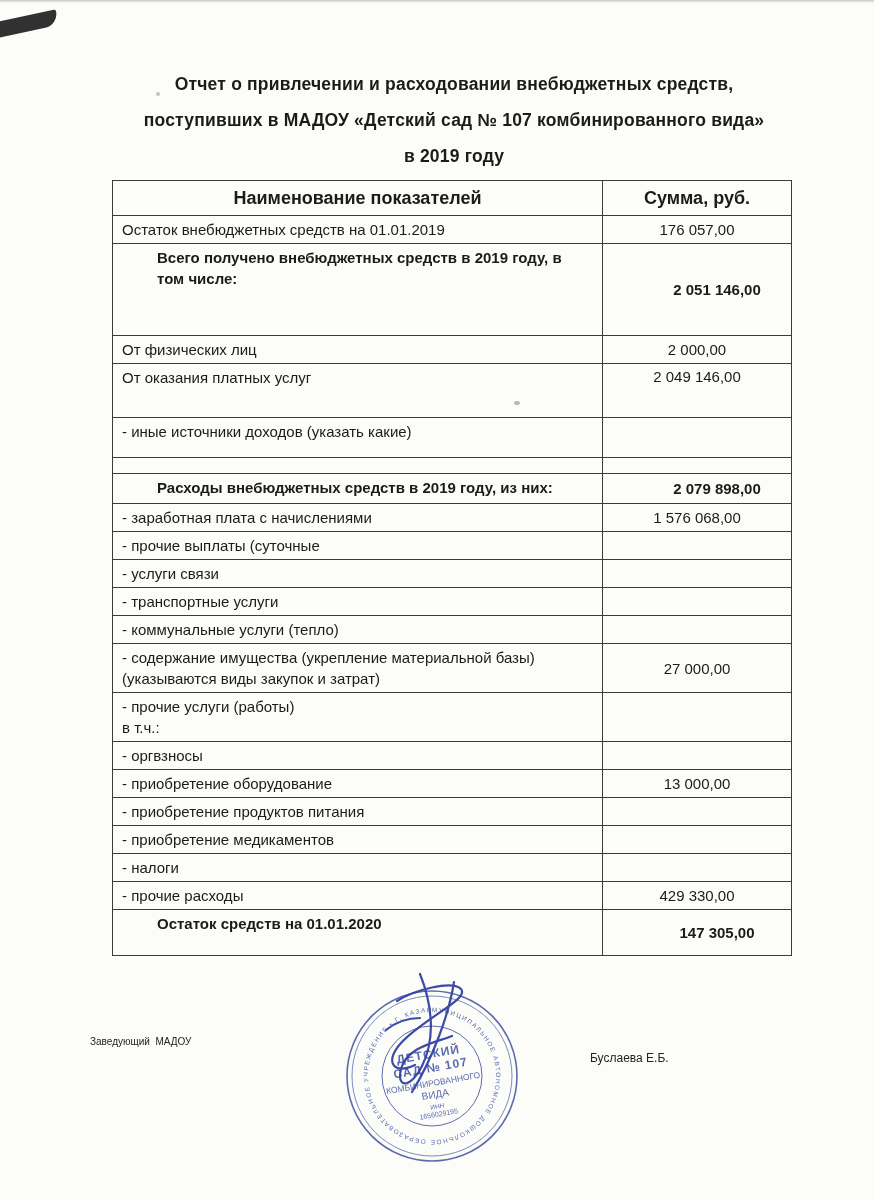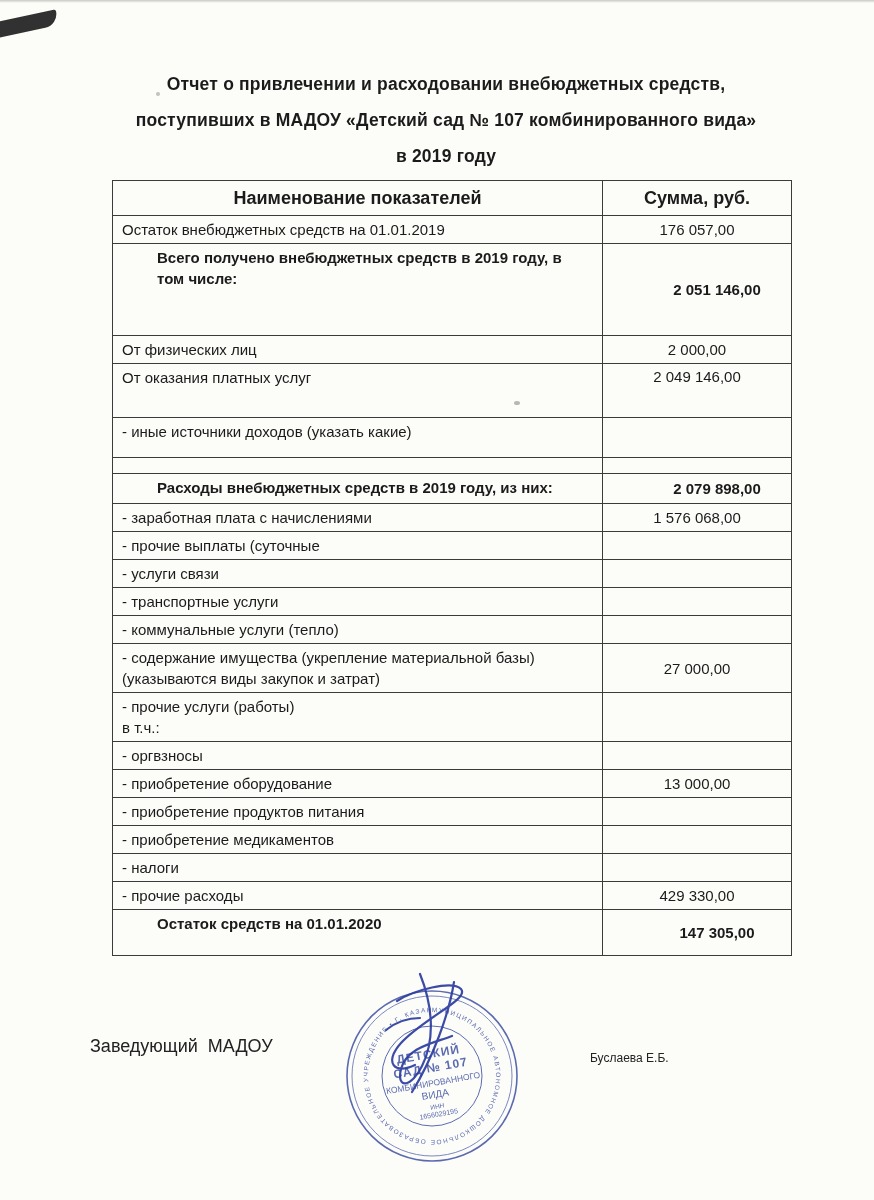--- a/index.html
+++ b/index.html
@@ -15,21 +15,21 @@
   .top-edge{position:absolute;top:0;left:0;right:0;height:3px;
     background:linear-gradient(#c9c9c4,rgba(0,0,0,0));}
   .scan-corner{position:absolute;left:-8px;top:16px;width:66px;height:16px;
     background:#141414;border-radius:2px 2px 14px 2px;
     transform:rotate(-12deg);opacity:.88;}
   .speck{position:absolute;background:#8a8a84;border-radius:50%;opacity:.6;}
   .speck.s1{left:514px;top:401px;width:6px;height:4px;}
   .speck.s2{left:156px;top:92px;width:4px;height:4px;opacity:.5;}
 
   .title{
-    position:absolute;left:90px;top:66px;width:712px;
+    position:absolute;left:98px;top:66px;width:712px;
     text-align:center;font-weight:bold;font-size:17.5px;line-height:36px;
     color:#1b1b1b;letter-spacing:.2px;
   }
 
   table.report{
     position:absolute;left:112px;top:180px;width:679px;
     border-collapse:collapse;table-layout:fixed;
     font-size:15px;color:#1b1b1b;
   }
   table.report col.c1{width:490px;}
@@ -45,21 +45,21 @@
   td.label{
     text-align:left;vertical-align:top;
     padding:3px 9px;white-space:pre-line;line-height:21px;
   }
   td.amount{
     text-align:center;vertical-align:middle;padding:2px 4px;
   }
   tr.b td{font-weight:bold;padding-left:44px;}
 
   .footer-position{
-    position:absolute;left:90px;top:1036px;font-size:18px;white-space:pre;
+    position:absolute;left:90px;top:1036px;font-size:10px;white-space:pre;
     color:#222;
   }
   .footer-name{
     position:absolute;left:590px;top:1051px;font-size:12px;color:#222;
   }
   .stamp{position:absolute;left:302px;top:946px;}
 </style>
 </head>
 <body>
 

